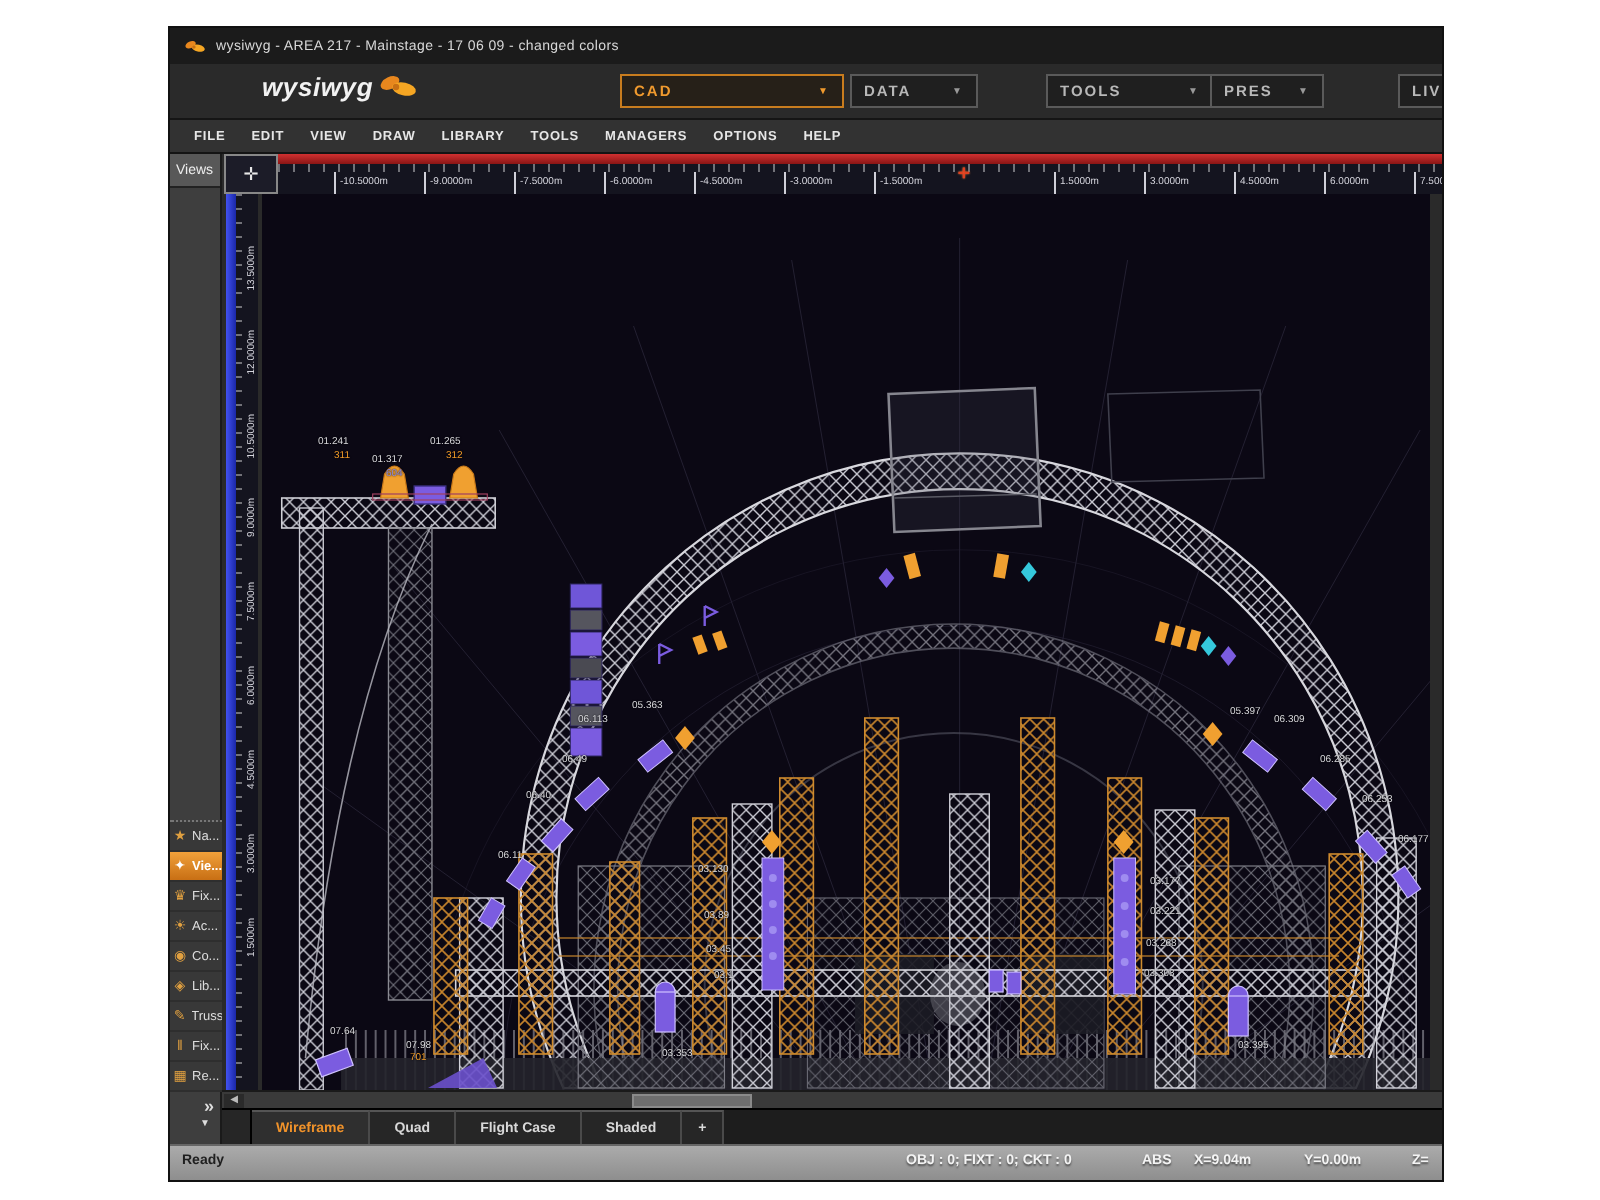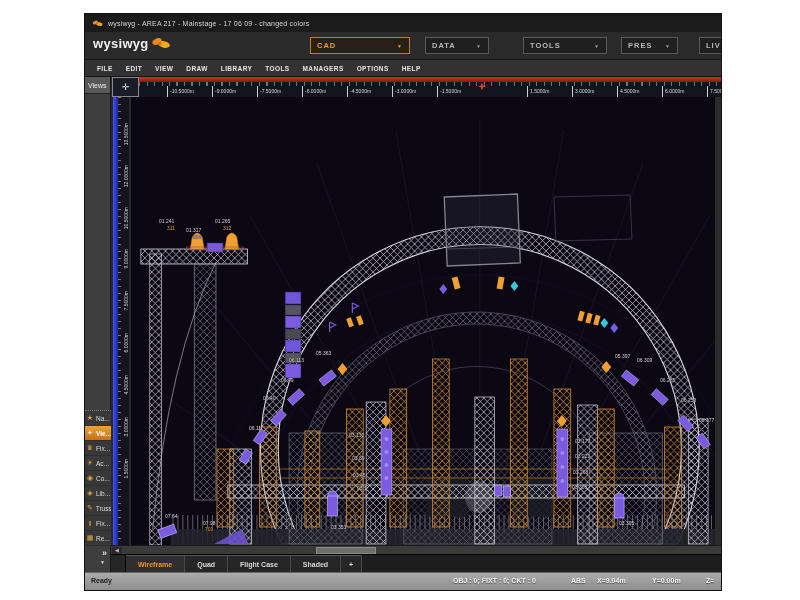--- a/index.html
+++ b/index.html
@@ -7,21 +7,21 @@
   #page{position:relative;width:800px;height:600px;background:#fff;overflow:hidden;}
   #appwin{position:absolute;left:85px;top:14px;width:636px;height:576px;background:#232323;overflow:hidden;box-shadow:0 0 0 1px #111;}
 
   
   #titlebar{position:absolute;left:0;top:0;width:636px;height:18px;background:#1b1b1b;display:flex;align-items:center;padding-left:7px;gap:5px;}
   #titlebar .ttl{font-size:7px;color:#d8d8d8;letter-spacing:.2px;}
 
   
   #modebar{position:absolute;left:0;top:18px;width:636px;height:28px;background:#2a2a2a;border-bottom:1px solid #151515;}
   #logo{position:absolute;left:8px;top:4px;display:flex;align-items:flex-end;gap:2px;}
-  #logo .logotxt{font-size:13px;font-weight:bold;color:#f2f2f2;letter-spacing:.3px;}
+  #logo .logotxt{font-size:13px;font-style:italic;font-weight:bold;color:#f2f2f2;letter-spacing:.3px;margin-left:38px;}
   .modebtn{position:absolute;top:5px;height:17px;background:#1f1f1f;border:1px solid #5a5a5a;color:#b8b8b8;font-size:7.5px;font-weight:bold;letter-spacing:1px;display:flex;align-items:center;justify-content:space-between;padding:0 6px;}
   .modebtn .arr{font-size:5px;color:#999;}
   .modebtn.active{border-color:#c87c1e;color:#f09a2e;background:#262018;}
   .modebtn.active .arr{color:#f09a2e;}
 
   
   #menubar{position:absolute;left:0;top:46px;width:636px;height:17px;background:#323232;border-bottom:1px solid #141414;display:flex;align-items:center;gap:13px;padding-left:12px;}
   #menubar .mitem{font-size:6.5px;font-weight:bold;color:#e6e6e6;letter-spacing:.4px;}
 
   
@@ -94,33 +94,33 @@
 
   <div id="modebar">
     <div id="logo">
       <span class="logotxt">wysiwyg</span>
       <svg width="20" height="15" viewBox="0 0 20 14">
             <ellipse cx="6" cy="5" rx="5" ry="3" fill="#e8871e" transform="rotate(-25 6 5)"></ellipse>
             <ellipse cx="13" cy="8" rx="6" ry="3.2" fill="#f5a623" transform="rotate(12 13 8)"></ellipse>
             <circle cx="9" cy="7" r="1.6" fill="#c86f14"></circle>
           </svg>
     </div>
-    <div class="modebtn active" style="left:225px;width:100px;">
+    <div class="modebtn active" style="left:225px;width:112px;">
           <span>CAD</span>
           <span class="arr">▼</span>
         </div>
     <div class="modebtn" style="left:340px;width:64px;">
           <span>DATA</span>
           <span class="arr">▼</span>
         </div>
     <div class="modebtn" style="left:438px;width:84px;">
           <span>TOOLS</span>
           <span class="arr">▼</span>
         </div>
-    <div class="modebtn" style="left:536px;width:57px;">
+    <div class="modebtn" style="left:520px;width:57px;">
           <span>PRES</span>
           <span class="arr">▼</span>
         </div>
     <div class="modebtn" style="left:614px;width:66px;">
           <span>LIVE</span>
         </div>
   </div>
 
   <div id="menubar">
     <span class="mitem">FILE</span>

